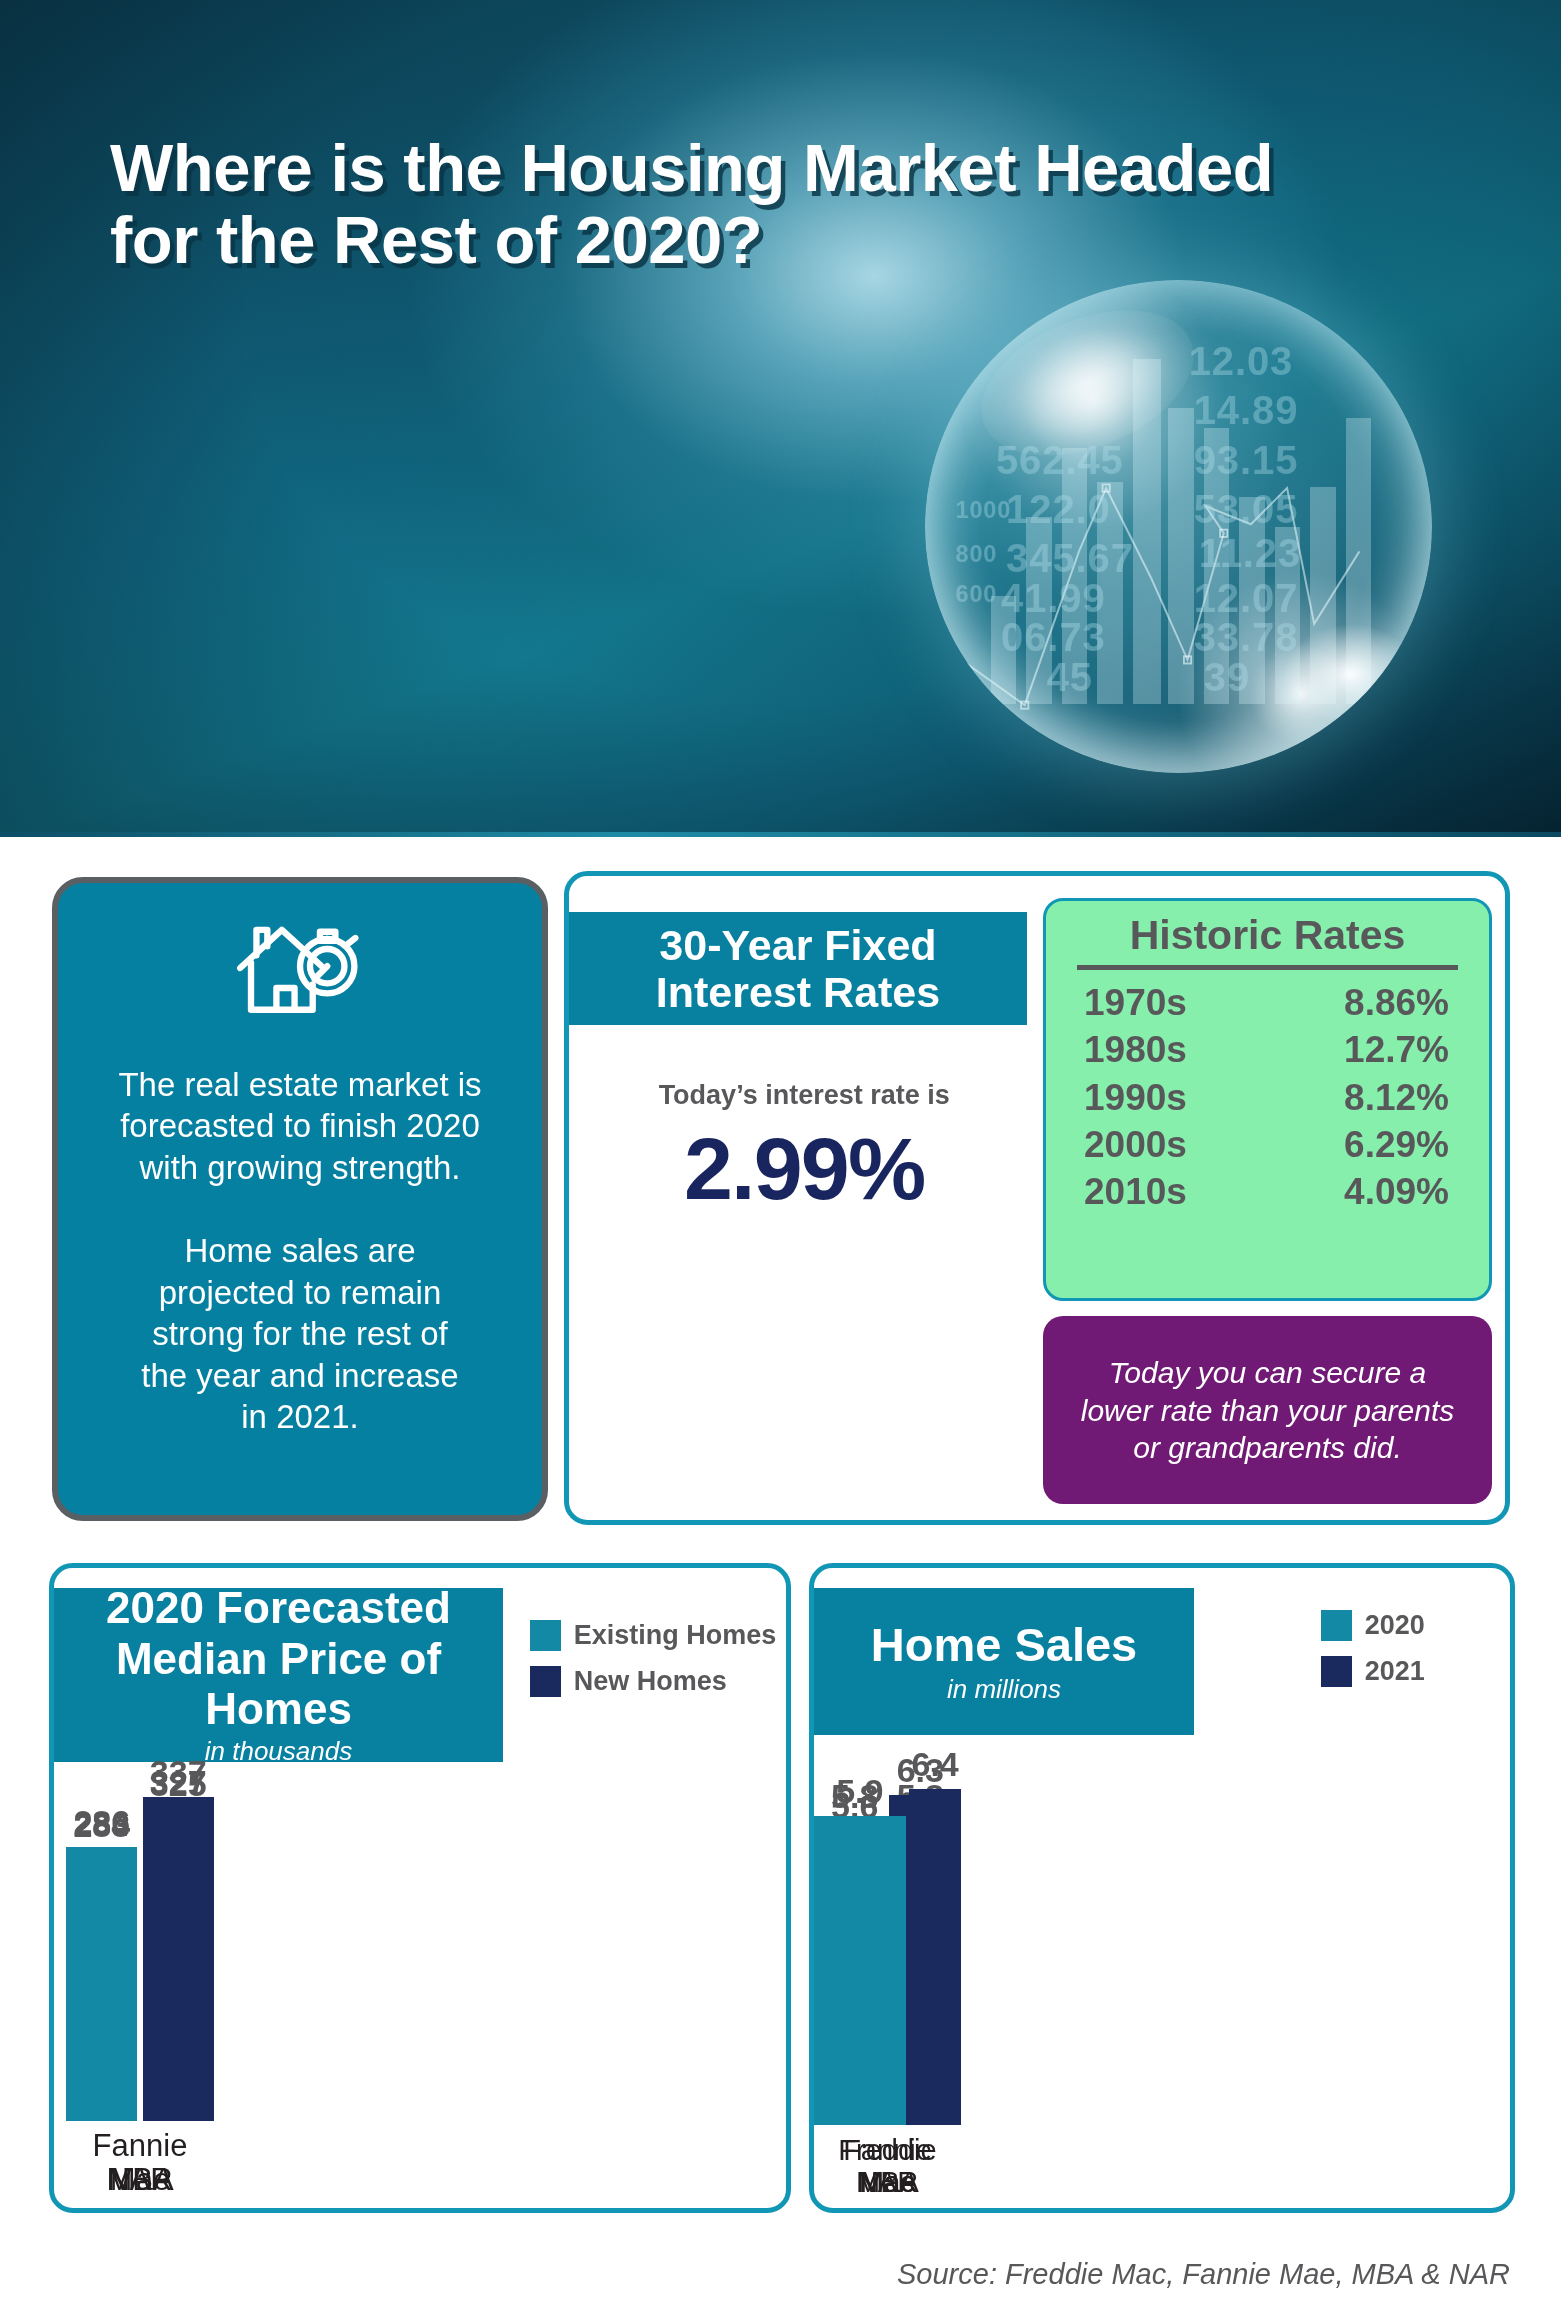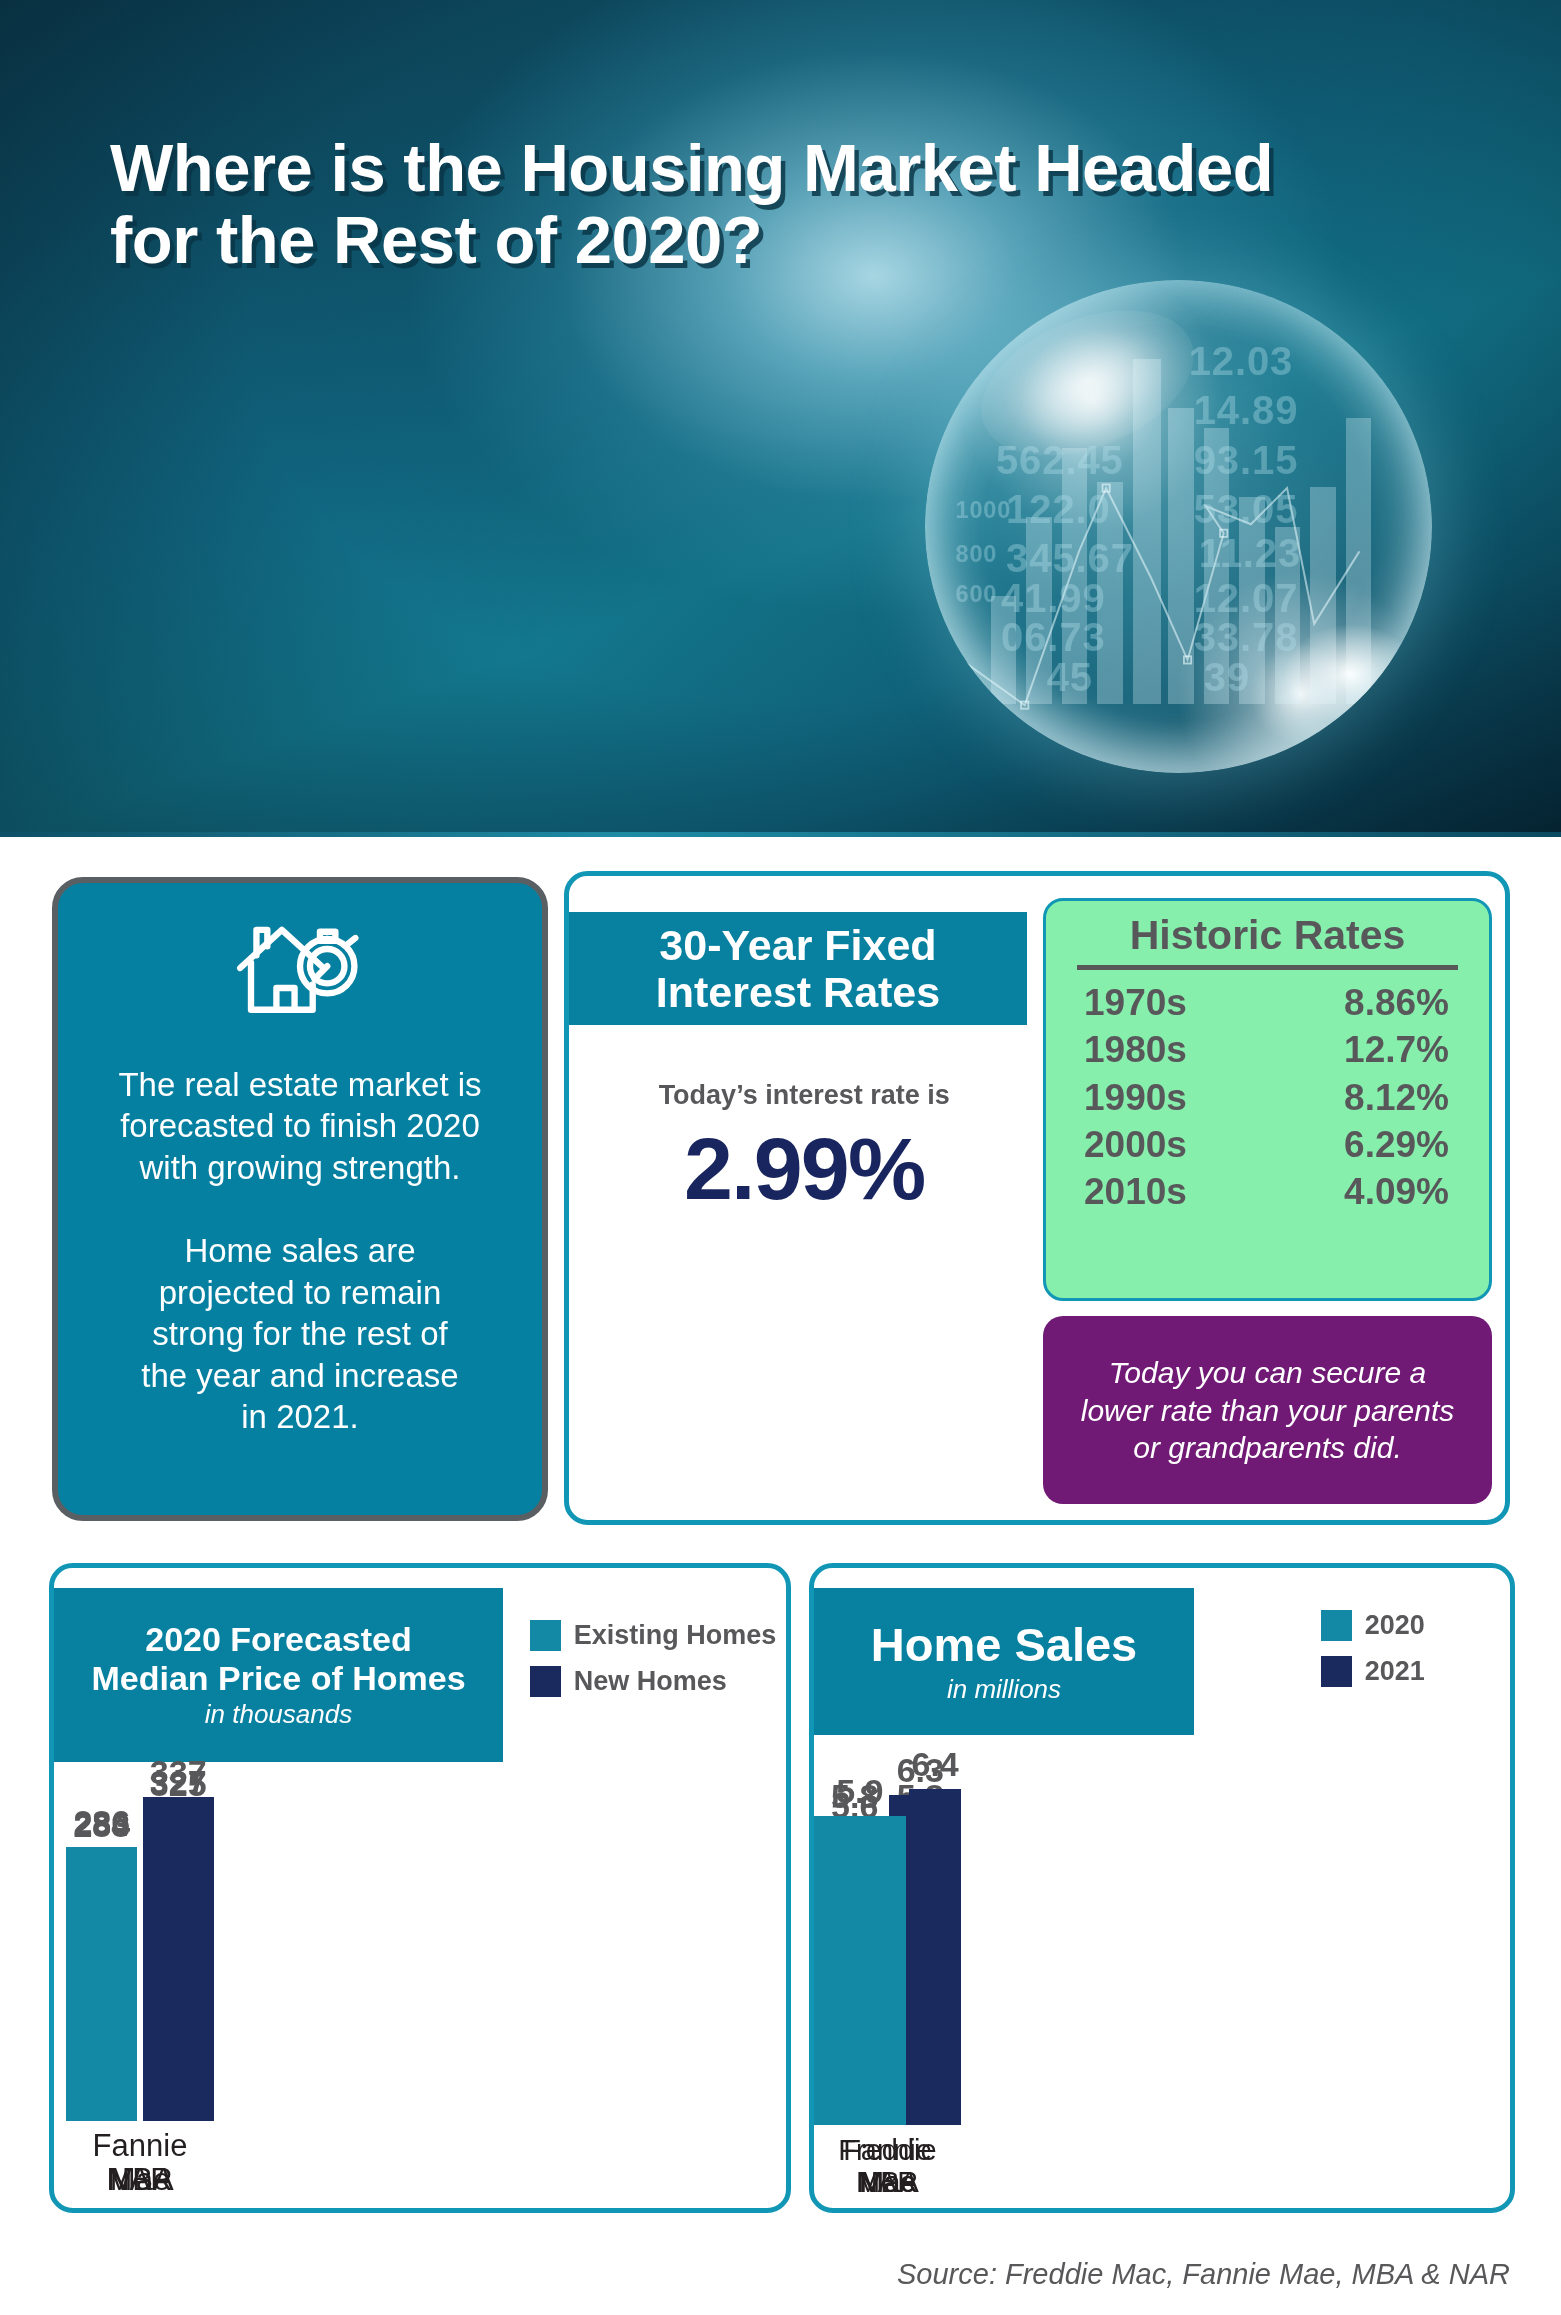--- a/index.html
+++ b/index.html
@@ -145,21 +145,21 @@
     background:#ffffff;border:5.4px solid #1197b5;border-radius:23.5px;
     box-sizing:border-box;overflow:hidden;
   }
   .chart-left{left:49px;width:742px;}
   .chart-right{left:809px;width:706px;}
 
   .chart-head{
     position:absolute;left:0;top:20px;background:#0880a0;color:#fff;
     text-align:center;display:flex;flex-direction:column;justify-content:center;
   }
-  .chart-head .t1{font-size:34px;font-weight:bold;line-height:1.14;white-space:pre-line;}
+  .chart-head .t1{font-size:44px;font-weight:bold;line-height:1.14;white-space:pre-line;}
   .chart-head .t2{font-size:26px;font-style:italic;margin-top:1.8px;}
 
   .legend{position:absolute;display:flex;flex-direction:column;gap:15.4px;}
   .legend-item{display:flex;align-items:center;gap:12.7px;}
   .legend-sw{width:31px;height:31px;}
   .legend-lb{color:#58585b;font-size:27px;font-weight:bold;}
 
   .plot{position:absolute;left:0;right:0;bottom:0;}
   .group{position:absolute;bottom:0;}
   .grp-bars{position:absolute;bottom:0;left:0;right:0;display:flex;align-items:flex-end;justify-content:center;gap:9px;}

